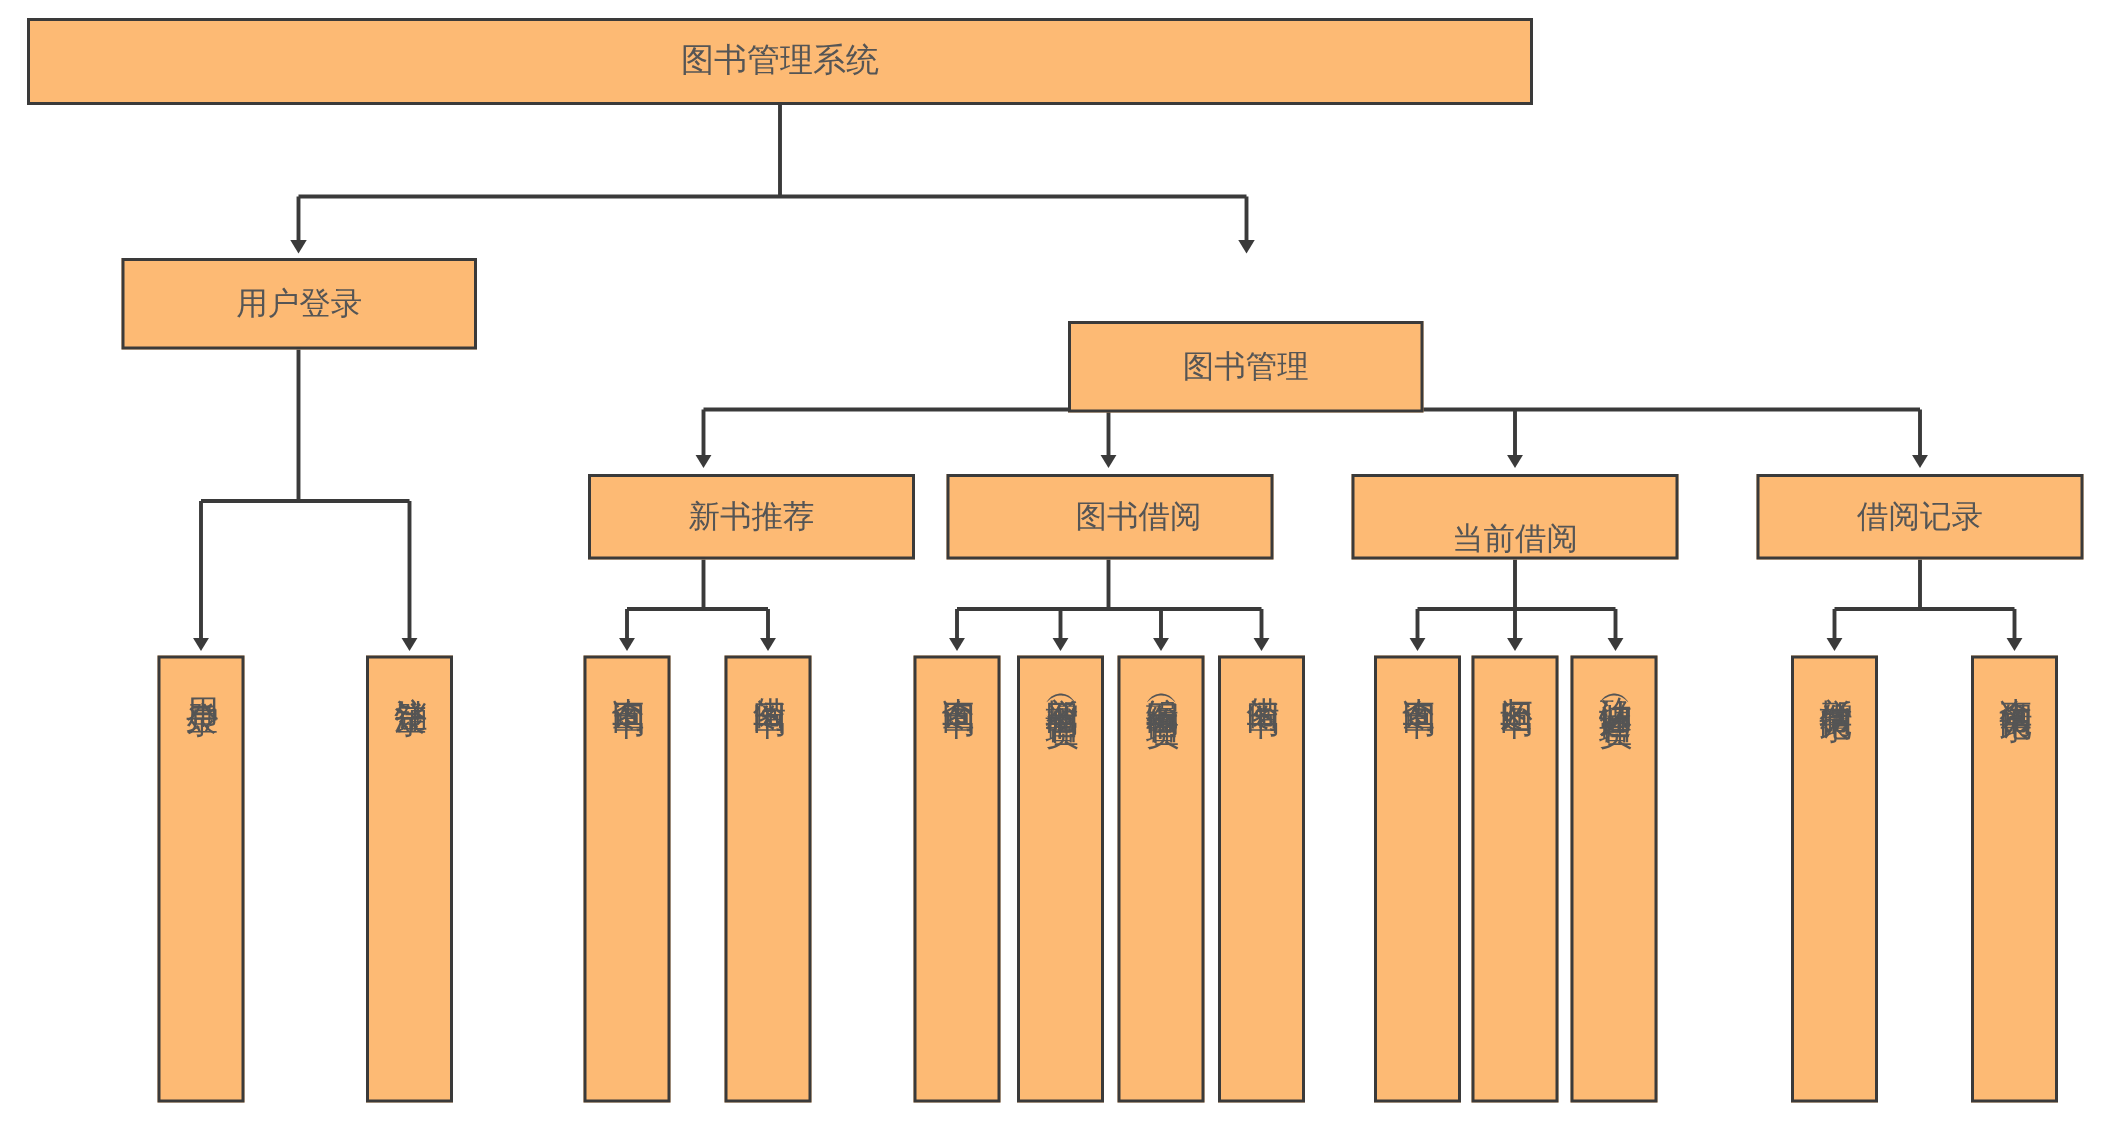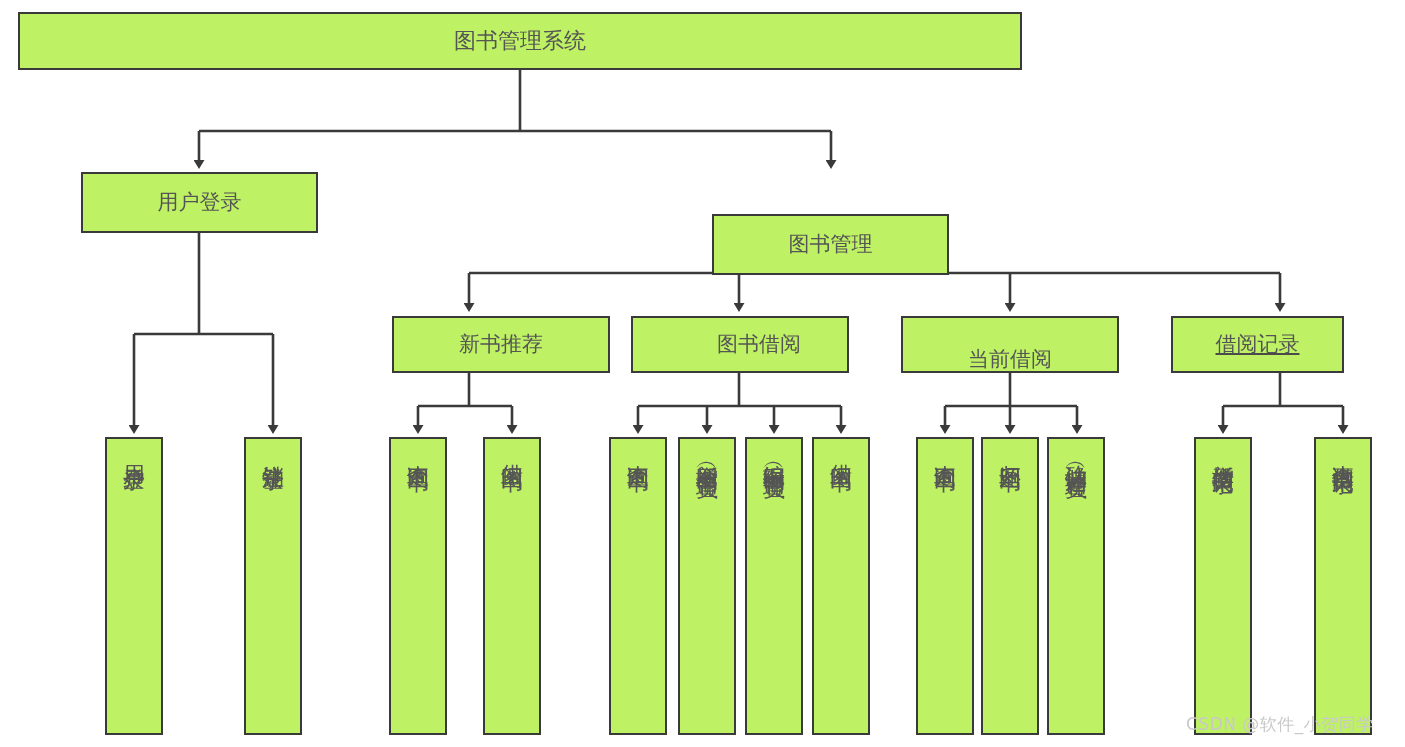--- a/index.html
+++ b/index.html
@@ -21,21 +21,21 @@
     position: absolute;
     left: 0;
     top: 0;
     width: 1405px;
     height: 747px;
     pointer-events: none;
   }
   .node {
     position: absolute;
     box-sizing: border-box;
-    background: #bef264;
+    background: #fdba74;
     border: 2px solid #3a3a3a;
     display: flex;
     align-items: center;
     justify-content: center;
     color: #4a4a4a;
   }
   .node .label {
     text-align: center;
     line-height: 1.08;
     color: #555555;
@@ -140,21 +140,21 @@
 
   <div class="node horiz" style="left:360px; top:316px; width:218px; height:57px;margin-left:32px;">
     <span class="label">新书推荐</span>
   </div>
   <div class="node horiz" style="left:631px; top:316px; width:218px; height:57px;padding-left:38px;">
     <span class="label">图书借阅</span>
   </div>
   <div class="node horiz" style="left:901px; top:316px; width:218px; height:57px;align-items:flex-end;">
     <span class="label">当前借阅</span>
   </div>
-  <div class="node horiz" style="left:1171px; top:316px; width:173px; height:57px;text-decoration:underline;">
+  <div class="node horiz" style="left:1171px; top:316px; width:218px; height:57px;">
     <span class="label">借阅记录</span>
   </div>
 
   <div class="node vert" style="left:105px; top:437px; width:58px; height:298px;">
     <span class="label">用户登录</span>
   </div>
   <div class="node vert" style="left:244px; top:437px; width:58px; height:298px;">
     <span class="label">注销登录</span>
   </div>
 
@@ -188,15 +188,14 @@
     <span class="label">确认归还（管理员）</span>
   </div>
 
   <div class="node vert" style="left:1194px; top:437px; width:58px; height:298px;">
     <span class="label">新增借阅记录</span>
   </div>
   <div class="node vert" style="left:1314px; top:437px; width:58px; height:298px;">
     <span class="label">查询借阅记录</span>
   </div>
 
-  <div class="watermark">CSDN @软件_小贺同学</div>
 
 </div>
 
 </body></html>

